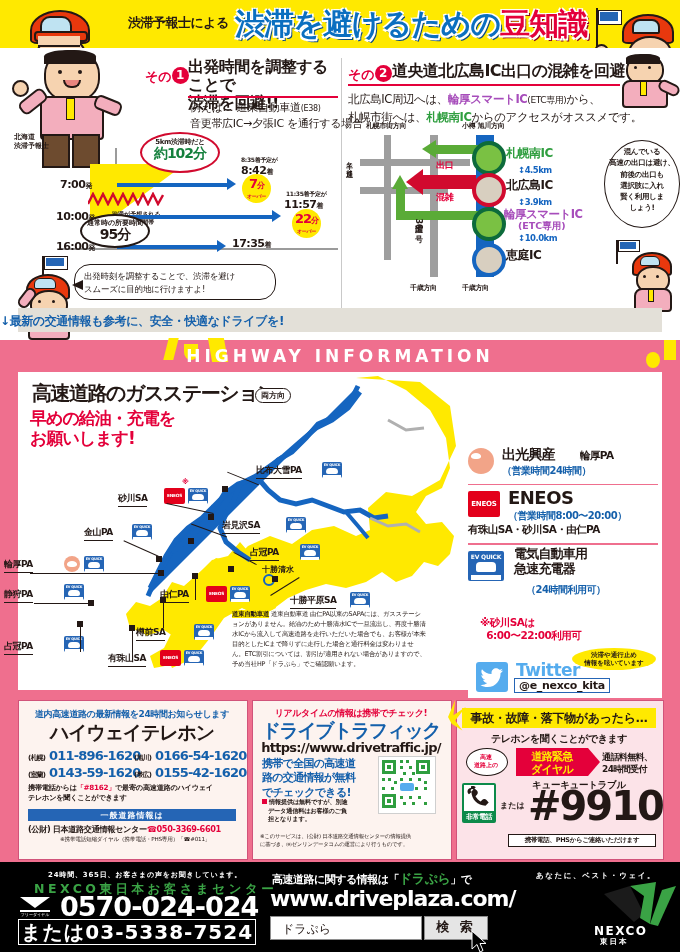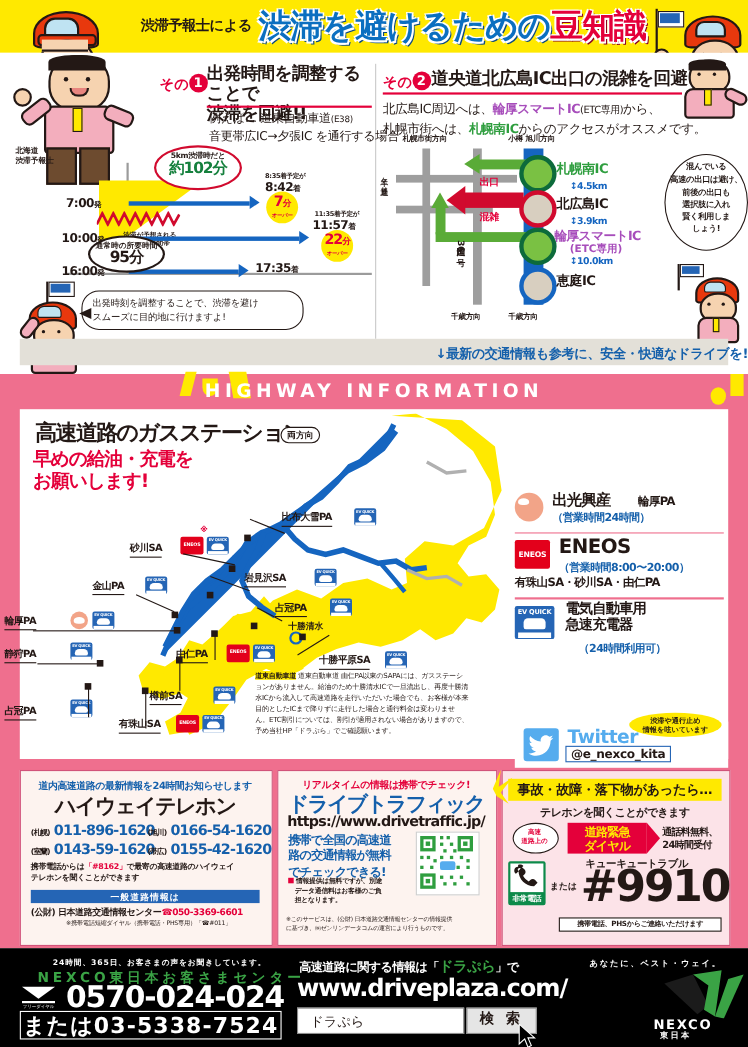--- a/index.html
+++ b/index.html
@@ -104,21 +104,21 @@
   .dirlabel{position:absolute;font-size:7px;color:#231815;font-weight:bold;letter-spacing:-0.3px;}
   .greenarrow{position:absolute;background:#5aab37;}
   .exit-lbl{position:absolute;font-size:9px;font-weight:bold;color:#e4003a;letter-spacing:-0.3px;}
 
   #bubble-r{left:604px;top:140px;width:74px;height:86px;background:#fff;border:1.5px solid #231815;border-radius:50%;}
   #bubble-r-txt{left:608px;top:146px;width:68px;font-size:7.5px;font-weight:bold;color:#231815;text-align:center;line-height:1.5;letter-spacing:-0.3px;}
   #mascot-r2{left:612px;top:238px;width:66px;height:72px;}
 
   
   #graystrip{left:18px;top:308px;width:644px;height:24px;background:#e3e0d8;}
-  #graystrip-txt{left:0;top:313px;width:680px;text-align:right;font-size:12px;font-weight:bold;color:#1560ab;letter-spacing:-0.4px;}
+  #graystrip-txt{left:0;top:313px;width:680px;text-align:left;font-size:12px;font-weight:bold;color:#1560ab;letter-spacing:-0.4px;}
 
   
   #pink{left:0;top:340px;width:680px;height:522px;background:#ef6f8e;}
   #hwy-hdr{left:0;top:346px;width:680px;text-align:center;font-size:17px;font-weight:bold;color:#ffffff;letter-spacing:4px;}
   .yspike{position:absolute;background:#ffe900;}
 
   #white-card{left:18px;top:372px;width:644px;height:318px;background:#ffffff;}
 
   #gs-title{left:32px;top:380px;font-size:20px;font-weight:bold;color:#231815;letter-spacing:-1.5px;
     text-shadow:1px 1px 0 #fff,-1px 1px 0 #fff,1px -1px 0 #fff,-1px -1px 0 #fff;}
@@ -606,20 +606,21 @@
   <div class="leg-hr"></div>
   <div class="leg-row" style="height:60px;">
     <div class="abs ev-badge" style="left:0px;top:6px;width:36px;height:30px;">
         <span class="t" style="font-size:6px;top:2px;">EV QUICK</span>
         <span class="car" style="left:8px;top:11px;width:20px;height:10px;"></span>
         <span class="b" style="left:3px;height:5px;width:30px;"></span>
       </div>
     <div class="abs leg-ev" style="left:46px;top:2px;">電気自動車用<br>急速充電器</div>
     <div class="abs leg-hours" style="left:58px;top:38px;">（24時間利用可）</div>
   </div>
+  <div id="leg-note">※砂川SAは<br>&nbsp;&nbsp;6:00〜22:00利用可</div>
 </div>
 
 <div class="abs" id="tw-box"></div>
 <div class="abs" id="tw-bird">
   <svg width="32" height="30" viewBox="0 0 32 30">
       <path fill="#ffffff" d="M27,8.6c-0.8,0.4-1.7,0.6-2.6,0.7c0.9-0.6,1.6-1.5,2-2.6c-0.9,0.5-1.9,0.9-2.9,1.1c-0.8-0.9-2-1.5-3.4-1.5c-2.6,0-4.6,2.1-4.6,4.7c0,0.4,0,0.7,0.1,1.1C11.7,11.9,8.3,10,6,7.2c-0.4,0.7-0.6,1.5-0.6,2.4c0,1.6,0.8,3.1,2.1,3.9c-0.8,0-1.5-0.2-2.1-0.6c0,0,0,0,0,0.1c0,2.3,1.6,4.2,3.7,4.6c-0.4,0.1-0.8,0.2-1.2,0.2c-0.3,0-0.6,0-0.9-0.1c0.6,1.9,2.3,3.2,4.3,3.3c-1.6,1.2-3.6,2-5.7,2c-0.4,0-0.7,0-1.1-0.1c2,1.3,4.4,2.1,7,2.1c8.4,0,13-7,13-13.1c0-0.2,0-0.4,0-0.6C25.6,10.4,26.4,9.6,27,8.6z"></path>
     </svg>
 </div>
 <div class="abs" id="tw-label">Twitter</div>
 <div class="abs" id="tw-handle">@e_nexco_kita</div>

